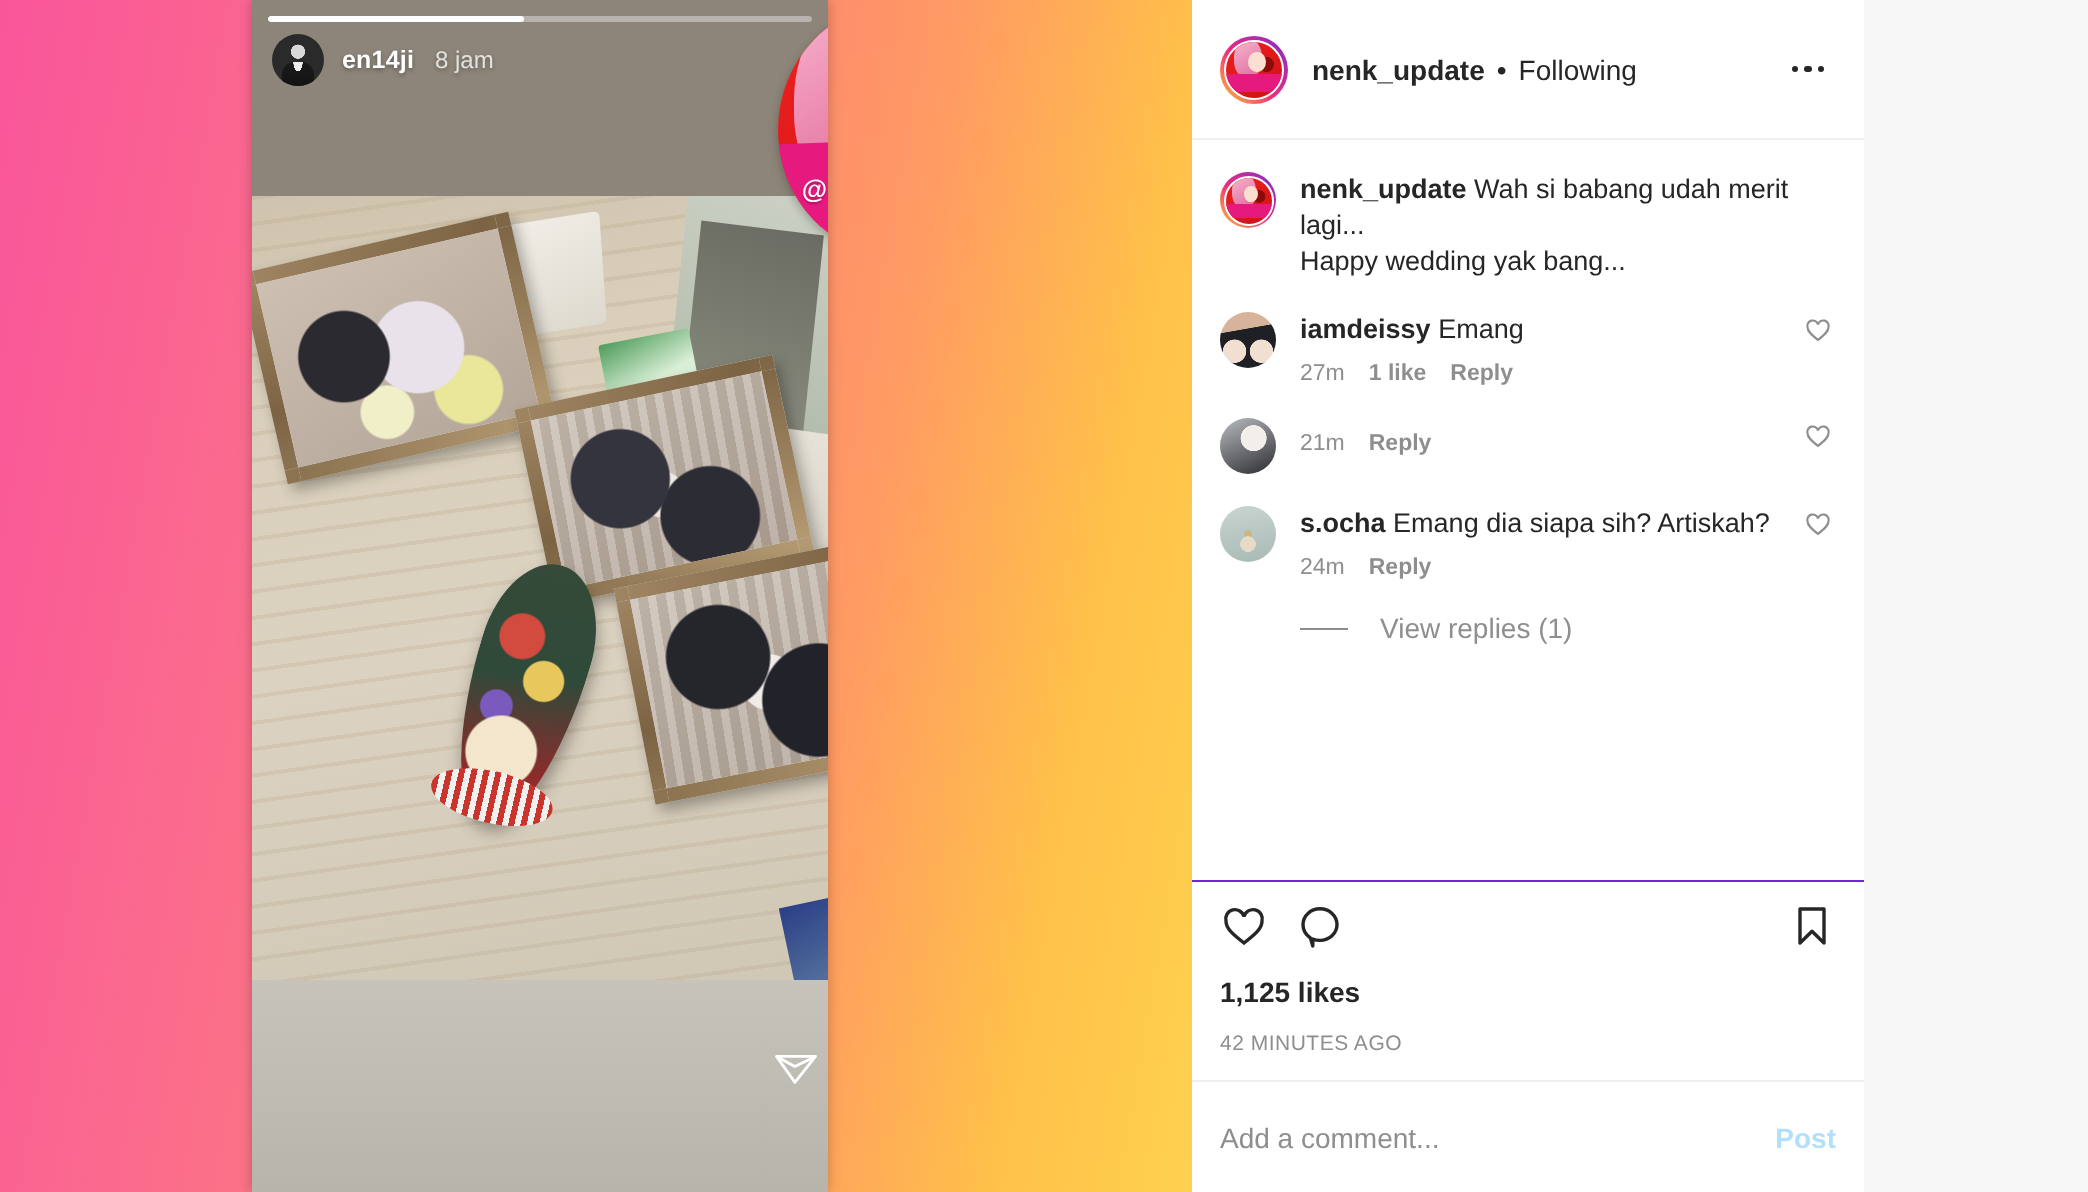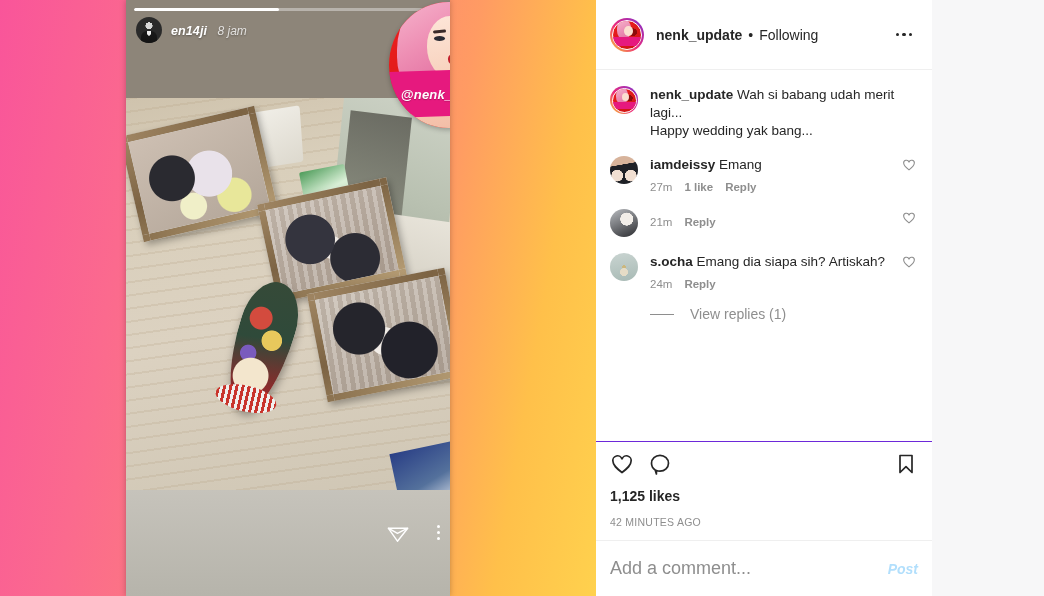--- a/index.html
+++ b/index.html
@@ -15,25 +15,24 @@
         #f9559a 0%, #fb6a8e 14%, #fd8277 30%,
         #ff9b63 42%, #ffc04a 52%, #ffd34e 62%,
         #ffdd5e 74%, #ffd94f 86%, #fccf49 100%);
     overflow: hidden;
   }
 
   
   .story {
     position: absolute;
     left: 126px; top: 0px;
-    width: 324px; height: 596px;
+    width: 288px; height: 596px;
     background: #8d8579;
     overflow: hidden;
     box-shadow: 0 0 6px rgba(0,0,0,.25);
-    font-style: italic;
   }
   .story-progress-wrap {
     position: absolute;
     top: 8px; left: 8px; right: 8px;
     height: 3px;
     background: rgba(255,255,255,.38);
     border-radius: 2px;
     overflow: hidden;
     z-index: 6;
   }
@@ -475,34 +474,33 @@
   .ig-addcomment {
     border-top: 1px solid #efefef;
     height: 56px;
     display: flex; align-items: center;
     padding: 0 14px;
     flex: none;
   }
   .ac-input {
     flex: 1;
     border: none; outline: none;
-    font-size: 18px;
+    font-size: 14px;
     color: #262626;
     font-family: "Liberation Sans", sans-serif;
     background: transparent;
   }
   .ac-input::placeholder { color: #8e8e8e; }
   .post-btn {
     font-size: 14px;
     font-weight: bold;
     color: #b2dffc;
     cursor: pointer;
     background:none; border:none;
     font-family: "Liberation Sans", sans-serif;
-    font-style: italic;
   }
 </style>
 </head>
 <body>
 
 <div id="root">
 
   <div class="story">
 
     <div class="story-progress-wrap">

